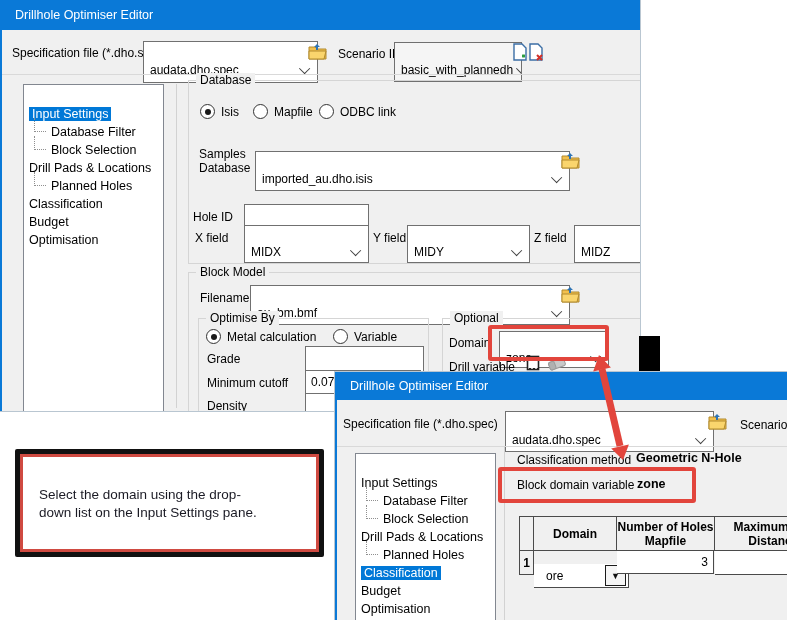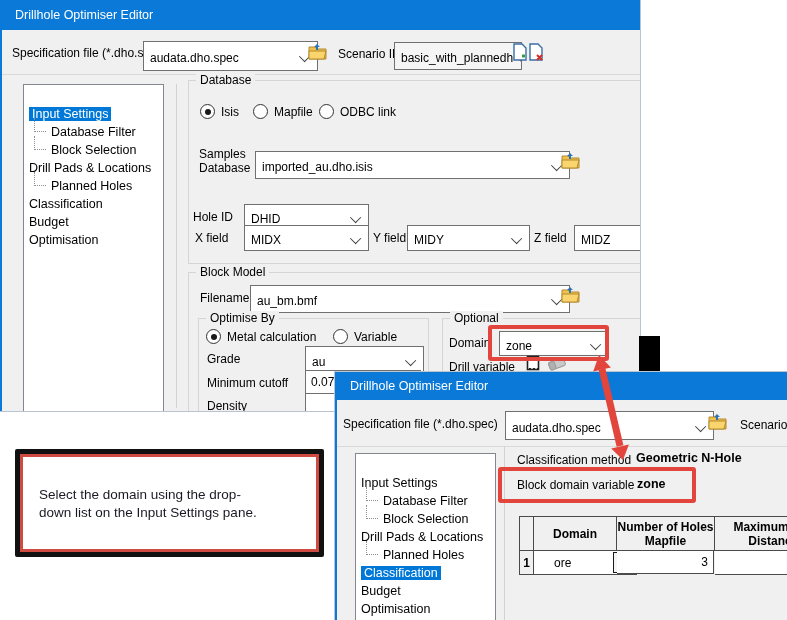--- a/index.html
+++ b/index.html
@@ -8,21 +8,21 @@
   
   .win{position:absolute;background:#f0f0f0;overflow:hidden;
        border-left:2px solid #0a79d7;box-shadow:0 0 0 1px #b9c6d1;}
   .titlebar{position:absolute;left:0;top:0;right:0;height:30px;background:#0a79d7;
             color:#fff;display:flex;align-items:center;padding-left:13px;font-size:12.5px;}
   .divider-h{position:absolute;height:1px;background:#d9d9d9;}
   .divider-v{position:absolute;width:1px;background:#d2d2d2;}
   
   .label{position:absolute;white-space:nowrap;line-height:14px;}
   .combo{position:absolute;background:#fff;border:1px solid #707070;display:flex;
-         align-items:center;justify-content:space-between;padding:4px 7px 0 6px;white-space:nowrap;overflow:hidden;}
+         align-items:center;justify-content:space-between;padding:16px 7px 0 6px;white-space:nowrap;overflow:hidden;}
   .chev{flex:0 0 auto;width:7px;height:7px;border-left:1.5px solid #404040;border-bottom:1.5px solid #404040;
         transform:rotate(-45deg) translateY(-2px);margin-left:6px;}
   .textbox{position:absolute;background:#fff;border:1px solid #707070;display:flex;
            align-items:center;padding:0 5px;}
   .group{position:absolute;border:1px solid #d5d5d5;}
   .group>.glabel{position:absolute;top:-8px;left:7px;background:#f0f0f0;padding:0 4px;line-height:15px;white-space:nowrap;}
   .radio{position:absolute;display:flex;align-items:center;gap:6px;white-space:nowrap;}
   .rdot{width:13px;height:13px;border-radius:50%;border:1px solid #333;background:#fff;
         display:inline-flex;align-items:center;justify-content:center;flex:0 0 auto;}
   .rdot.sel::after{content:"";width:6px;height:6px;border-radius:50%;background:#1a1a1a;}
@@ -264,21 +264,21 @@
         <span>Number of Holes</span>
           <span>Mapfile</span>
       </div>
       <div class="cell hdr" style="left:195px;top:0;width:110px;height:33px;flex-direction:column;justify-content:center;">
         <span>Maximum Av</span>
           <span>Distanc</span>
       </div>
       <div class="cell hdr" style="left:0;top:34px;width:13px;height:23px;">
           <span>1</span>
         </div>
-      <div class="cell" style="left:14px;top:34px;width:82px;height:23px;padding-left:20px;">
+      <div class="cell" style="left:14px;top:47px;width:82px;height:23px;padding-left:12px;">
         <span>ore</span>
         <span class="dd-btn" style="right:2px;top:1px;">▼</span>
       </div>
       <div class="cell" style="left:97px;top:34px;width:97px;height:23px;justify-content:flex-end;padding-right:5px;box-sizing:border-box;">
         <span>3</span>
       </div>
       <div class="cell" style="left:195px;top:34px;width:110px;height:23px;"></div>
     </div>
   </div>
 

